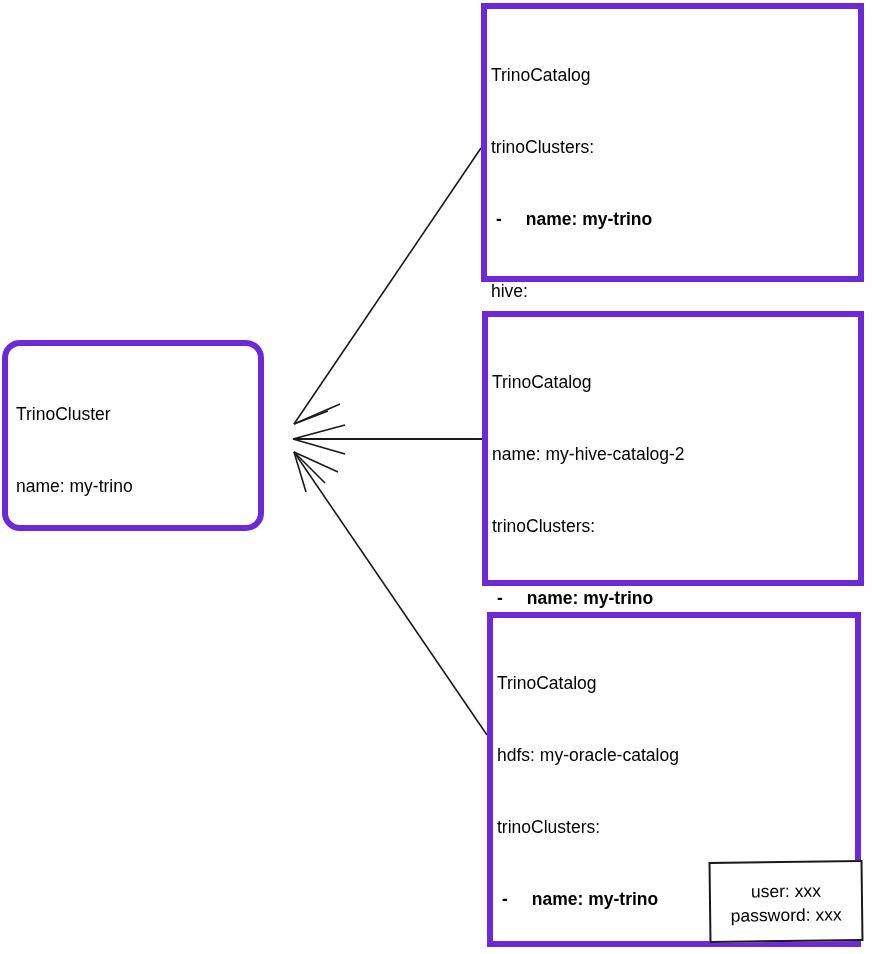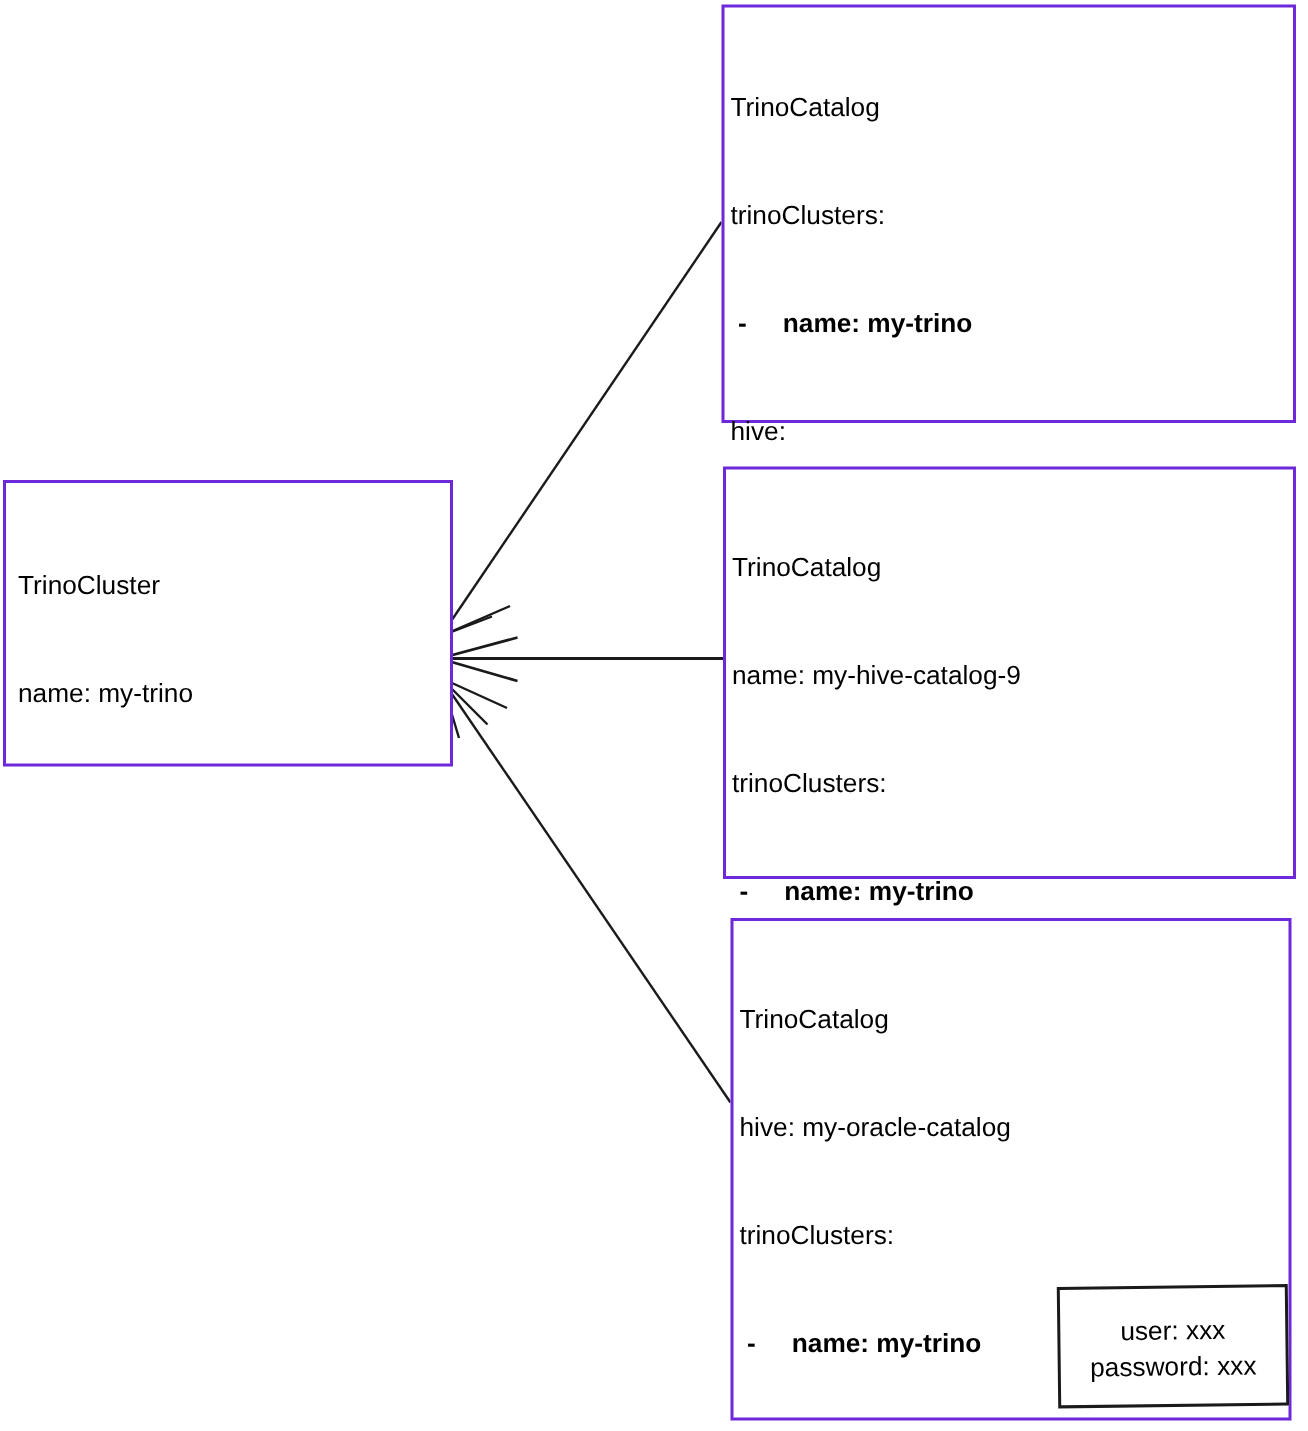--- a/index.html
+++ b/index.html
@@ -11,21 +11,21 @@
     position: relative;
     width: 872px;
     height: 954px;
     background: #ffffff;
     overflow: hidden;
     font-family: "Liberation Sans", sans-serif;
   }
   .box {
     position: absolute;
     box-sizing: border-box;
-    border: 2px solid #6d28d9;
+    border: 6px solid #6d28d9;
     background: #ffffff;
   }
   .yaml {
     position: absolute;
     font-size: 17.5px;
     line-height: 24px;
     color: #000000;
     white-space: pre;
     letter-spacing: 0px;
   }
@@ -86,21 +86,21 @@
       <line x1="294" y1="452" x2="306" y2="492" stroke="#1a1a1a" stroke-width="1.6"></line>
     </g>
 
     <g>
       <line x1="757" y1="816" x2="789" y2="853" stroke="#1a1a1a" stroke-width="1.6"></line>
       <line x1="789" y1="853" x2="768" y2="824" stroke="#1a1a1a" stroke-width="1.6"></line>
       <line x1="789" y1="853" x2="778" y2="817" stroke="#1a1a1a" stroke-width="1.6"></line>
     </g>
   </svg>
 
-  <div class="box" style="left:2px; top:320px; width:300px; height:191px;">
+  <div class="box" style="left:2px; top:340px; width:262px; height:191px;border-radius:18px;">
     <div class="yaml" style="left:8px; top:8px;">
       <span class="ln i0">TrinoCluster</span>
       <span class="ln i0">name: my-trino</span>
     </div>
   </div>
 
   <div class="box" style="left:481px; top:3px; width:383px; height:279px;">
     <div class="yaml" style="left:4px; top:6px;">
       <span class="ln i0">TrinoCatalog</span>
       <span class="ln i0">trinoClusters:</span>
@@ -109,34 +109,34 @@
       <span class="ln i1">s3: # S3ConnnectionSpec</span>
       <span class="ln i2">inline:</span>
       <span class="ln i3">host: minio</span>
       <span class="ln i1">metastore: # whatever</span>
     </div>
   </div>
 
   <div class="box" style="left:482px; top:311px; width:382px; height:275px;">
     <div class="yaml" style="left:4px; top:5px;">
       <span class="ln i0">TrinoCatalog</span>
-      <span class="ln i0">name: my-hive-catalog-9</span>
+      <span class="ln i0">name: my-hive-catalog-2</span>
       <span class="ln i0">trinoClusters:</span>
       <span class="ln dash"><span>-</span><span class="gap"></span><span>name: my-trino</span></span>
       <span class="ln i0">hive:</span>
       <span class="ln i1">hdfs:</span>
       <span class="ln i2"># TBD</span>
       <span class="ln i1">metastore: # whatever</span>
     </div>
   </div>
 
   <div class="box" style="left:487px; top:612px; width:374px; height:335px;">
     <div class="yaml" style="left:4px; top:5px;">
       <span class="ln i0">TrinoCatalog</span>
-      <span class="ln i0">hive: my-oracle-catalog</span>
+      <span class="ln i0">hdfs: my-oracle-catalog</span>
       <span class="ln i0">trinoClusters:</span>
       <span class="ln dash"><span>-</span><span class="gap"></span><span>name: my-trino</span></span>
       
       
       
     </div>
 
     <div class="secret-box" style="left:216px; top:243px; width:154px; height:81px;">
       <div class="secret-text" style="top:16px;">user: xxx</div>
       <div class="secret-text" style="top:40px;">password: xxx</div>

